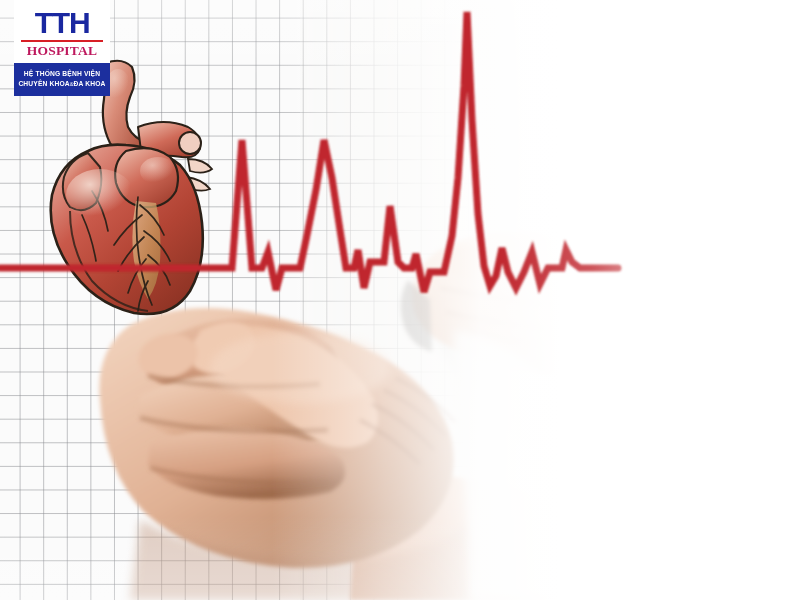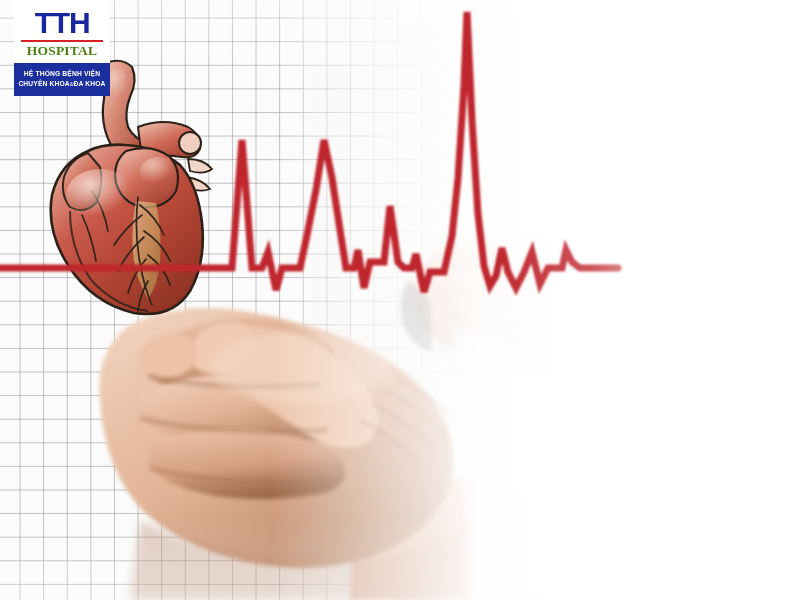--- a/index.html
+++ b/index.html
@@ -462,21 +462,21 @@
             606,268
             618,268" fill="none" stroke="#c0272d" stroke-width="7" stroke-linejoin="miter" stroke-linecap="round"></polyline>
       </g>
     </svg>
   </div>
 
   <div class="logo">
     <div class="logo-card" style="background: rgb(255, 255, 255);">
       <div class="logo-mark" style="color: rgb(26, 40, 160);">TTH</div>
       <div class="logo-rule" style="background: rgb(216, 31, 38);"></div>
-      <div class="logo-word" style="color: #4d7c0f;">HOSPITAL</div>
+      <div class="logo-word" style="color: #be185d;">HOSPITAL</div>
     </div>
     <div class="logo-banner" style="background: rgb(28, 47, 158); color: rgb(255, 255, 255);">
       <div>HỆ THỐNG BỆNH VIỆN</div>
       <div>
         <span>CHUYÊN KHOA</span><span class="amp">&amp;</span><span>ĐA KHOA</span>
       </div>
     </div>
   </div>
 
 </div>

